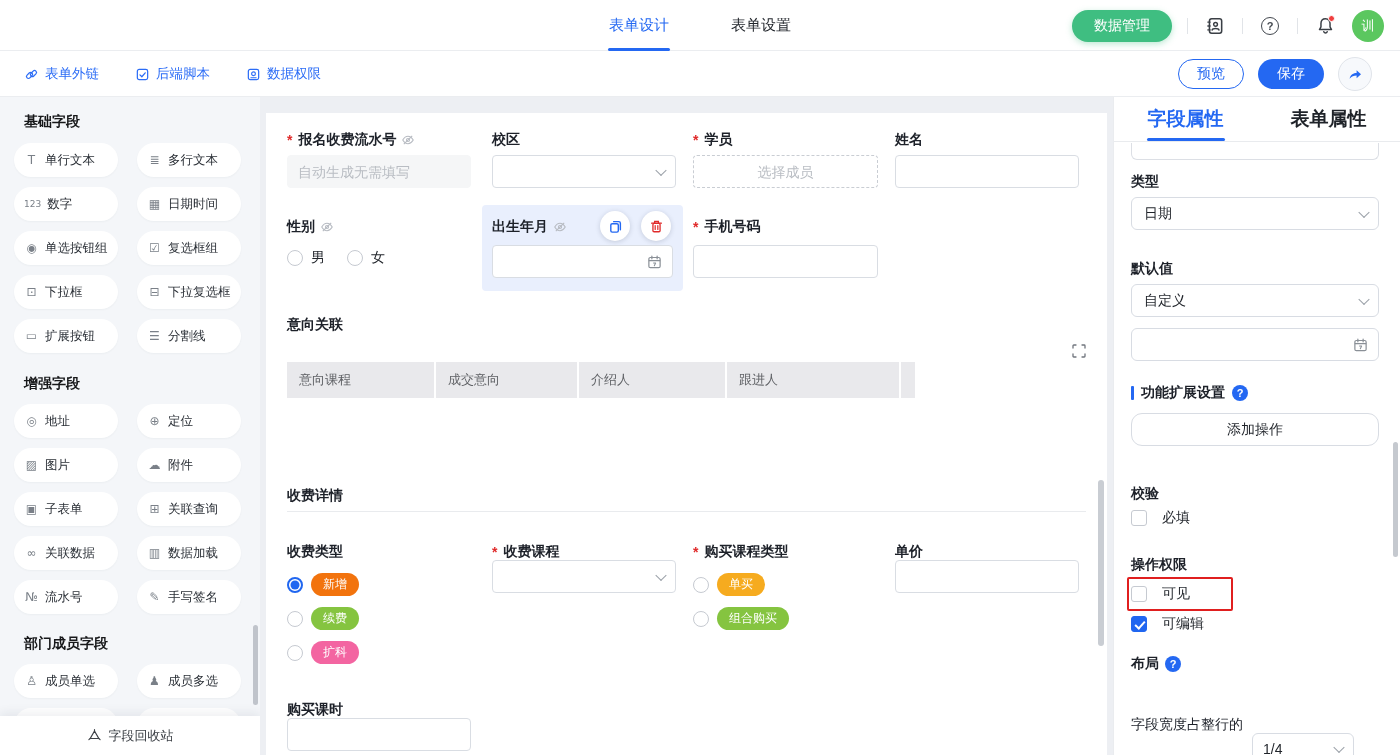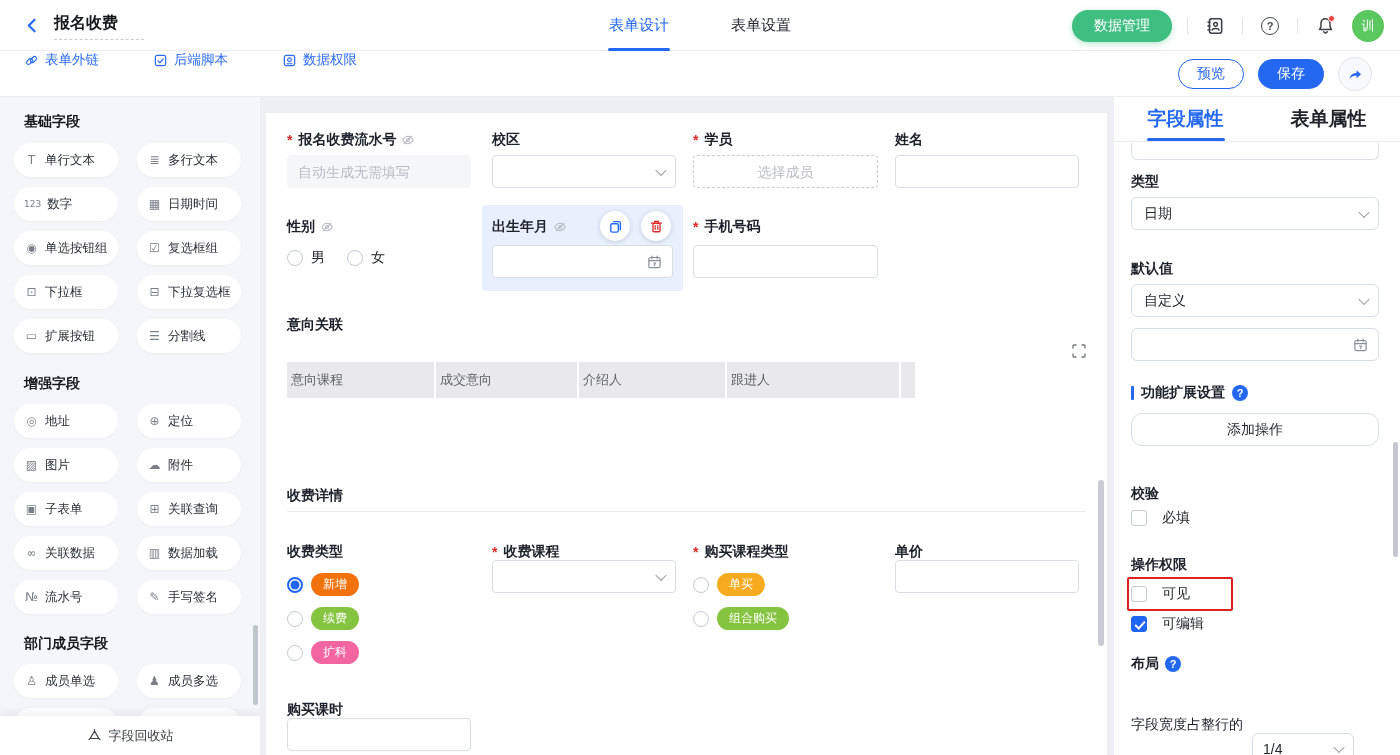--- a/index.html
+++ b/index.html
@@ -19,21 +19,21 @@
   .tb-right { position:absolute; right:16px; top:0; height:51px; display:flex; align-items:center; gap:15px; }
   .btn-green { height:32px; padding:0 22px; border:none; border-radius:16px; background:#3fbe81; color:#fff; font-size:14px; font-family:inherit; cursor:pointer; box-shadow:0 2px 6px rgba(63,190,129,.35); }
   .tb-divider { width:1px; height:16px; background:#e1e4e8; }
   .tb-icon { display:flex; align-items:center; justify-content:center; width:24px; height:24px; cursor:pointer; position:relative; }
   .help-circle { width:18px; height:18px; border:1.5px solid #43484f; border-radius:50%; display:flex; align-items:center; justify-content:center; font-size:11px; font-weight:700; color:#43484f; }
   .bell-dot { position:absolute; top:1px; right:2px; width:7px; height:7px; border-radius:50%; background:#f03e3e; border:1px solid #fff; }
   .avatar { width:32px; height:32px; border-radius:50%; background:#5bc75f; color:#fff; font-size:13px; display:flex; align-items:center; justify-content:center; cursor:pointer; }
 
   
   .toolbar { position:absolute; left:0; top:51px; width:1400px; height:46px; background:#fff; border-bottom:1px solid #ebedf0; z-index:29; }
-  .tl-left { position:absolute; left:24px; top:0; height:46px; display:flex; align-items:flex-start; gap:54px; }
+  .tl-left { position:absolute; left:24px; top:0; height:46px; display:flex; align-items:center; gap:36px; }
   .tl-link { display:flex; align-items:center; gap:6px; color:#2b6cf6; font-size:13.5px; cursor:pointer; }
   .tl-right { position:absolute; right:28px; top:0; height:46px; display:flex; align-items:center; gap:14px; }
   .btn-preview { width:66px; height:30px; border-radius:16px; border:1px solid #2468f2; background:#fff; color:#2468f2; font-size:14px; font-family:inherit; cursor:pointer; }
   .btn-save { width:66px; height:30px; border-radius:16px; border:none; background:#2468f2; color:#fff; font-size:14px; font-family:inherit; cursor:pointer; }
   .btn-share { width:34px; height:34px; border-radius:50%; border:1px solid #e0e4ea; background:#f7f9fc; display:flex; align-items:center; justify-content:center; cursor:pointer; }
 
   
   .sidebar { position:absolute; left:0; top:97px; width:260px; bottom:0; background:#f4f6f9; overflow:hidden; }
   .s-title { position:absolute; left:24px; font-size:14px; font-weight:700; color:#17181a; }
   .srow { position:absolute; left:14px; display:flex; gap:19px; }
@@ -56,21 +56,21 @@
   .chev { position:absolute; right:10px; top:50%; width:8px; height:8px; border-right:1.5px solid #9aa0a8; border-bottom:1.5px solid #9aa0a8; transform:translateY(-70%) rotate(45deg); }
   .radio { width:16px; height:16px; border:1px solid #c6cad1; border-radius:50%; background:#fff; flex:none; cursor:pointer; position:relative; }
   .radio.sel { border:2px solid #2066f0; }
   .radio.sel::after { content:""; position:absolute; left:50%; top:50%; transform:translate(-50%,-50%); width:9px; height:9px; border-radius:50%; background:#2066f0; }
   .opt-row { position:absolute; display:flex; align-items:center; gap:8px; }
   .opt-label { font-size:14px; color:#1f2329; }
   .tag { height:23px; line-height:23px; padding:0 12px; border-radius:12px; color:#fff; font-size:12px; }
   .sel-field { position:absolute; left:216px; top:92px; width:201px; height:86px; border-radius:4px; }
   .circle-btn { position:absolute; width:30px; height:30px; border-radius:50%; background:#fff; box-shadow:0 1px 5px rgba(30,40,60,.18); display:flex; align-items:center; justify-content:center; cursor:pointer; }
   .table-head { position:absolute; left:21px; top:249px; display:flex; gap:2px; }
-  .th-cell { height:36px; background:#e9e9ec; color:#5f6165; font-size:13px; display:flex; align-items:center; padding-left:4px; }
+  .th-cell { height:36px; background:#e9e9ec; color:#5f6165; font-size:13px; display:flex; align-items:center; padding-left:12px; }
   .section-title { position:absolute; left:21px; font-size:14px; font-weight:600; color:#1d2129; }
   .section-divider { position:absolute; left:21px; width:799px; border-top:1px solid #e9ebee; }
   .canvas-scroll { position:absolute; left:832px; width:6px; top:367px; height:166px; border-radius:3px; background:#c9cdd3; }
 
   
   .panel { position:absolute; left:1113px; top:97px; right:0; bottom:0; background:#fff; border-left:1px solid #eaecef; }
   .p-tabbar { position:absolute; left:0; right:0; top:0; height:45px; border-bottom:1px solid #e9ebee; display:flex; }
   .p-tab { flex:1; display:flex; align-items:center; justify-content:center; font-size:19px; font-weight:700; color:#1f2329; position:relative; cursor:pointer; }
   .p-tab.active { color:#2468f2; }
   .p-underline { position:absolute; left:50%; transform:translateX(-50%); bottom:0; width:78px; height:3px; background:#2468f2; border-radius:2px; }
@@ -94,28 +94,20 @@
   .w-select { position:relative; margin-left:9px; width:102px; height:31px; border:1px solid #d8dce3; border-radius:6px; display:flex; align-items:center; padding:0 10px; font-size:14px; cursor:pointer;margin-top:48px; }
   .panel-scroll { position:absolute; right:2px; width:5px; top:345px; height:115px; border-radius:3px; background:#c5c9cf; }
   svg { display:block; }
 </style>
 </head>
 <body>
 
 <div class="screen">
 
   <header class="topbar">
-    <div class="tb-left">
-      <span class="back-btn">
-        <svg width="17" height="17" viewBox="0 0 16 16">
-            <polyline points="10,2.5 4.5,8 10,13.5" fill="none" stroke="#2468f2" stroke-width="2" stroke-linecap="round" stroke-linejoin="round"></polyline>
-          </svg>
-      </span>
-      <span class="doc-title">报名收费</span>
-    </div>
     <div class="tb-tabs">
       <div class="tb-tab active">
         <span>表单设计</span>
         <i class="tab-underline"></i>
       </div>
       <div class="tb-tab">
         <span>表单设置</span>
       </div>
     </div>
     <div class="tb-right">

